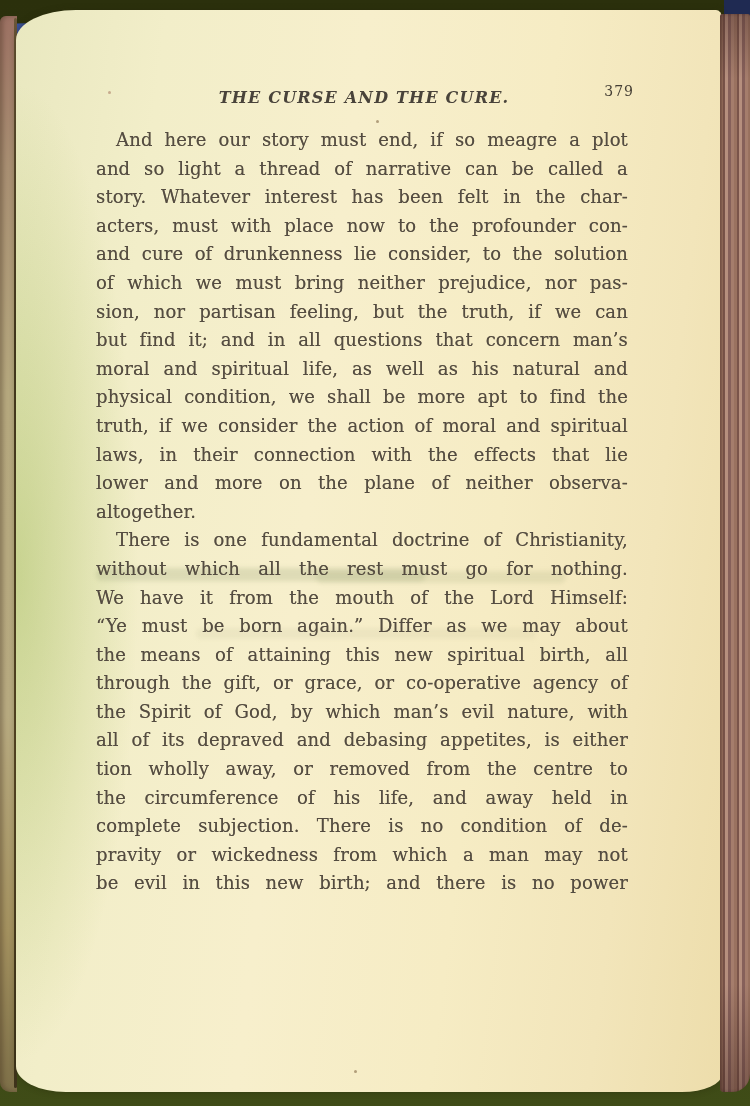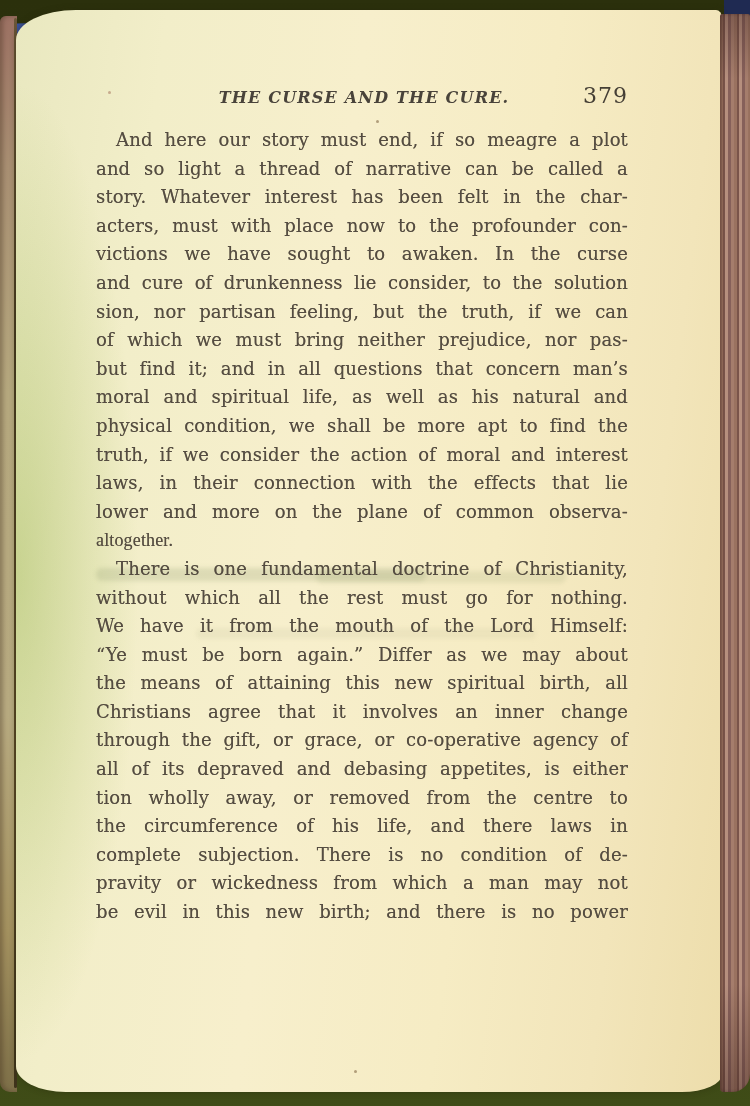--- a/index.html
+++ b/index.html
@@ -55,33 +55,33 @@
     box-shadow:inset 2px 0 3px rgba(50,25,20,.4);
   }
   
   .header-row{position:absolute;left:96px;top:78px;width:532px;height:26px;}
   .running-title{
     display:block;text-align:center;transform:translateX(-14px);
     font-style:italic;font-weight:700;font-size:16px;letter-spacing:1.2px;
     color:#49433a;white-space:nowrap;
   }
   .page-number{
-    position:absolute;right:16px;top:-5px;
-    font-size:22px;color:#453f35;letter-spacing:1px;
+    position:absolute;right:10px;top:-5px;
+    font-size:14px;color:#453f35;letter-spacing:1px;
   }
   
   .body-text{
     position:absolute;left:80px;top:116px;width:532px;
     font-size:18px;line-height:28.6px;color:#544c41;
     letter-spacing:0.15px;
     text-shadow:0 0 0.5px rgba(70,60,45,.55);
   }
   .line{text-align:justify;text-align-last:justify;white-space:nowrap0;}
   .line.indent{text-indent:20px;}
-  .line.short{text-align-last:left;font-family:Liberation Serif, serif;}
+  .line.short{text-align-last:left;}
   
   .ghost{position:absolute;filter:blur(2px);border-radius:6px;}
   .g1{left:80px;top:558px;width:330px;height:13px;background:rgba(138,152,104,.22);}
   .g2{left:300px;top:561px;width:250px;height:12px;background:rgba(150,158,112,.18);}
   .g3{left:180px;top:618px;width:340px;height:11px;background:rgba(160,158,120,.10);}
   .speck{position:absolute;border-radius:50%;background:rgba(120,92,58,.55);}
   .s1{left:360px;top:110px;width:3px;height:3px;}
   .s2{left:338px;top:1060px;width:3px;height:3px;}
   .s3{left:92px;top:81px;width:3px;height:3px;background:rgba(150,90,70,.45);}
 </style>
@@ -106,41 +106,40 @@
     <div class="header-row">
       <span class="running-title">THE CURSE AND THE CURE.</span>
       <span class="page-number">379</span>
     </div>
 
     <div class="body-text" id="body-text">
         <div class="line indent">And here our story must end, if so meagre a plot</div>
         <div class="line">and so light a thread of narrative can be called a</div>
         <div class="line">story.  Whatever interest has been felt in the char-</div>
         <div class="line">acters, must with place now to the profounder con-</div>
-        <div class="line">victions we have sought to awaken.  In the curse</div>
         <div class="line">and cure of drunkenness lie consider, to the solution</div>
+        <div class="line">of which we must bring neither prejudice, nor pas-</div>
         <div class="line">sion, nor partisan feeling, but the truth, if we can</div>
-        <div class="line">of which we must bring neither prejudice, nor pas-</div>
         <div class="line">but find it; and in all questions that concern man’s</div>
         <div class="line">moral and spiritual life, as well as his natural and</div>
         <div class="line">physical condition, we shall be more apt to find the</div>
-        <div class="line">truth, if we consider the action of moral and interest</div>
+        <div class="line">truth, if we consider the action of moral and spiritual</div>
         <div class="line">laws, in their connection with the effects that lie</div>
-        <div class="line">lower and more on the plane of common observa-</div>
+        <div class="line">lower and more on the plane of neither observa-</div>
         <div class="line short">altogether.</div>
         <div class="line indent">There is one fundamental doctrine of Christianity,</div>
         <div class="line">without which all the rest must go for nothing.</div>
         <div class="line">We have it from the mouth of the Lord Himself:</div>
         <div class="line">“Ye must be born again.”  Differ as we may about</div>
         <div class="line">the means of attaining this new spiritual birth, all</div>
-        <div class="line">Christians agree that it involves an inner change</div>
         <div class="line">through the gift, or grace, or co-operative agency of</div>
+        <div class="line">the Spirit of God, by which man’s evil nature, with</div>
         <div class="line">all of its depraved and debasing appetites, is either</div>
         <div class="line">tion wholly away, or removed from the centre to</div>
-        <div class="line">the circumference of his life, and there laws in</div>
+        <div class="line">the circumference of his life, and away held in</div>
         <div class="line">complete subjection.  There is no condition of de-</div>
         <div class="line">pravity or wickedness from which a man may not</div>
         <div class="line">be evil in this new birth; and there is no power</div>
       </div>
   </div>
 
   <div class="fore-edge"></div>
 </div>
 
 </body></html>

